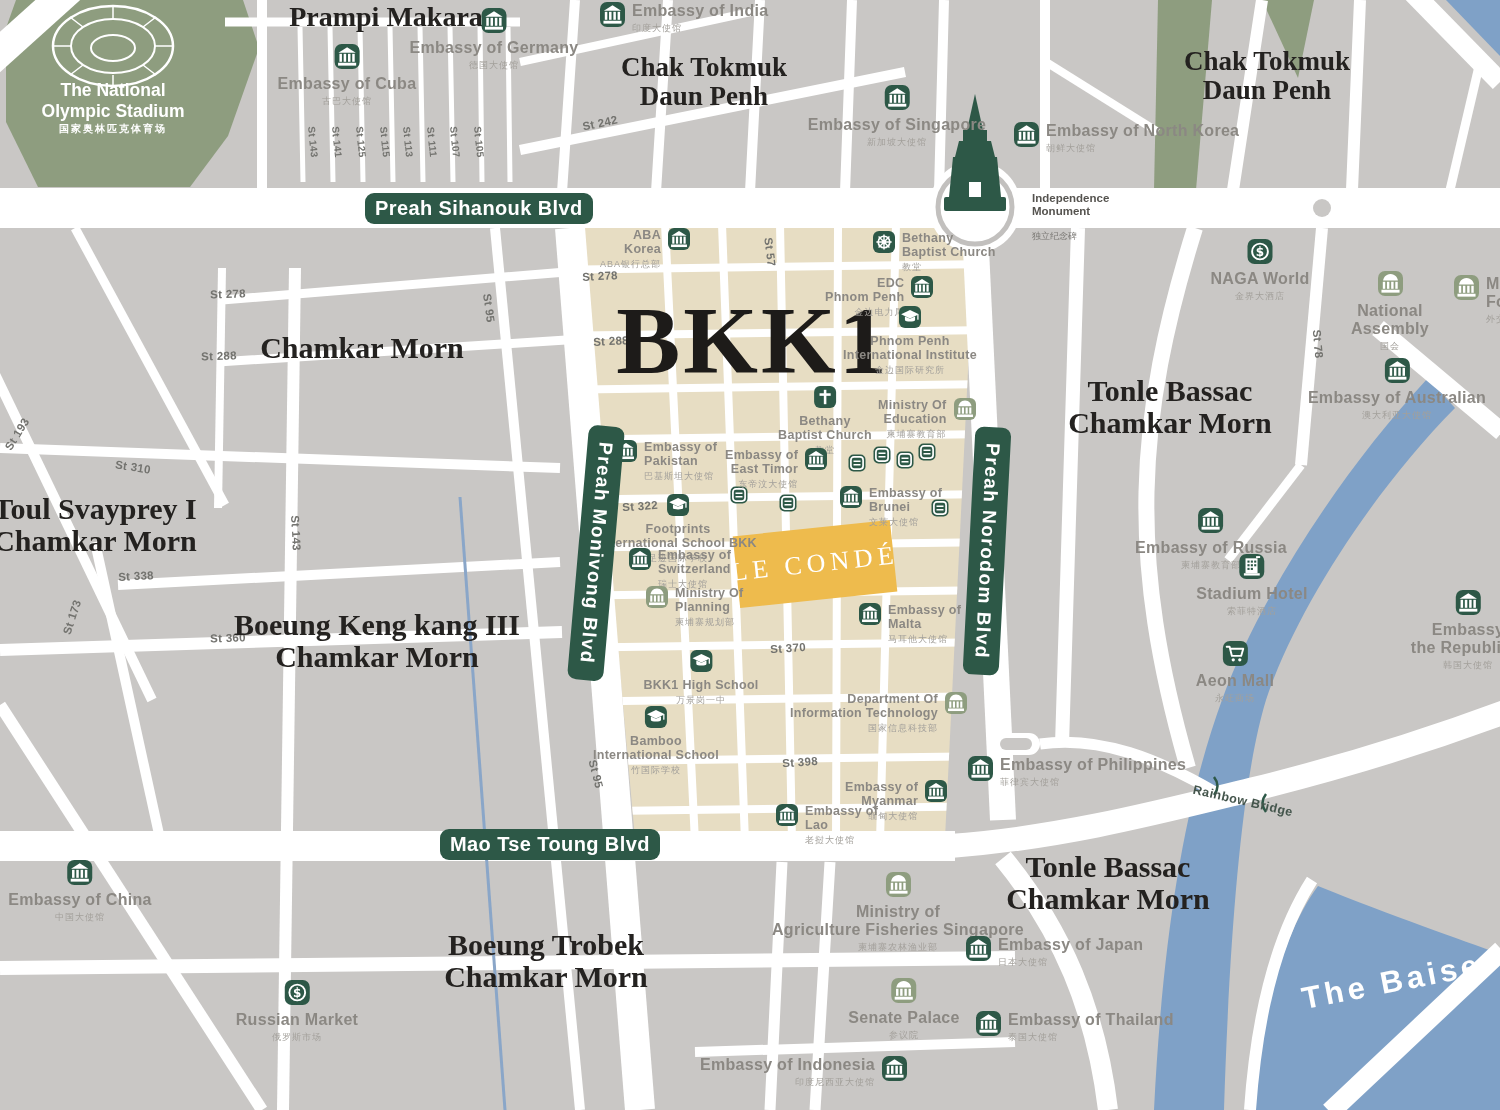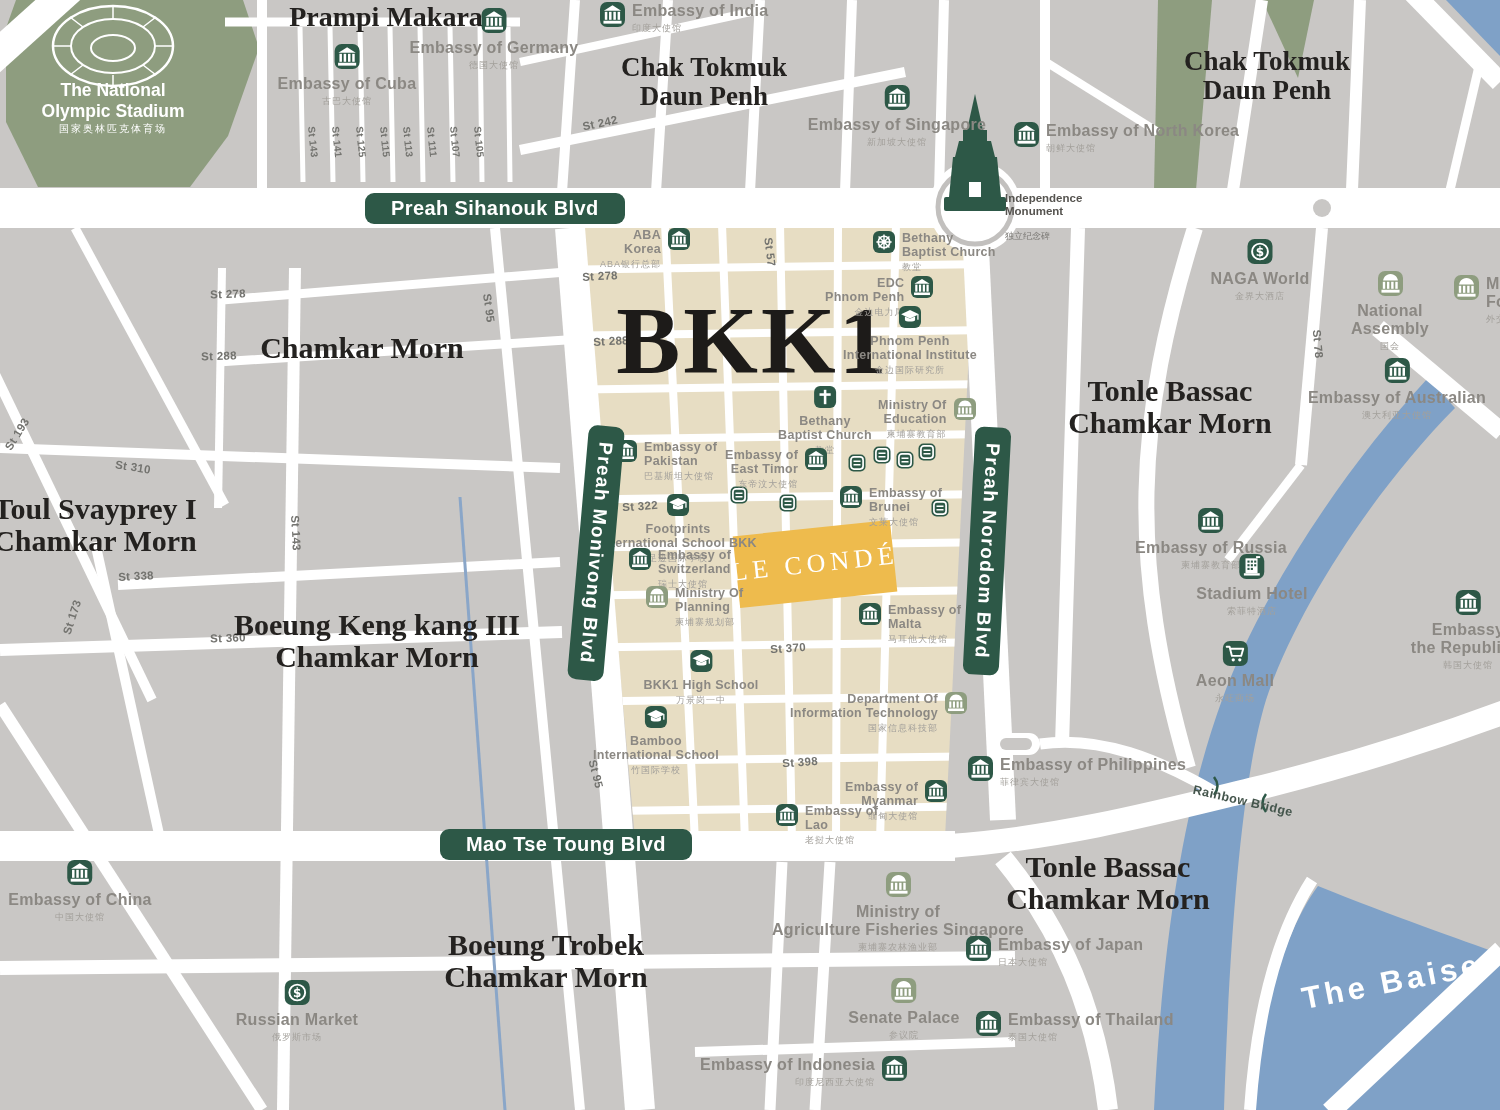--- a/index.html
+++ b/index.html
@@ -22,33 +22,33 @@
   .district{position:absolute;transform:translate(-50%,-50%);text-align:center;
             font-family:"Liberation Serif","DejaVu Serif",serif;font-weight:700;color:#242220;
             font-size:30px;line-height:1.08;white-space:nowrap;z-index:4;}
   .district span{display:block;}
   .bkk1big{position:absolute;transform:translate(-50%,-50%);font-family:"Liberation Serif","DejaVu Serif",serif;
            font-weight:700;color:#1d1b19;font-size:96px;letter-spacing:3px;z-index:4;white-space:nowrap;}
 
   .st{position:absolute;font-size:11.5px;font-weight:700;color:#73736f;white-space:nowrap;z-index:3;letter-spacing:.3px;}
 
   .pill{position:absolute;background:#2d5847;color:#fff;font-weight:700;font-size:20px;
-        padding:4px 26px;border-radius:9px;white-space:nowrap;z-index:6;letter-spacing:.4px;}
+        padding:4px 10px;border-radius:9px;white-space:nowrap;z-index:6;letter-spacing:.4px;}
   .banner{position:absolute;background:#2d5847;color:#fff;font-weight:700;font-size:19px;border-radius:9px;
           writing-mode:vertical-rl;padding:16px 7px;letter-spacing:1.5px;white-space:nowrap;z-index:6;text-align:center;}
   .conde{position:absolute;left:815px;top:564px;width:158px;height:72px;background:#eebb4d;
          transform:translate(-50%,-50%) rotate(-6deg);display:flex;align-items:center;justify-content:center;
          color:#fff;font-family:"Liberation Serif","DejaVu Serif",serif;font-size:26px;letter-spacing:5px;z-index:5;white-space:nowrap;}
   .shop{position:absolute;width:17px;height:17px;border-radius:5px;background:#2d5847;z-index:4;transform:translate(-50%,-50%);}
   .shop svg{width:100%;height:100%;display:block;}
 
   .stad-label{position:absolute;left:113px;top:80px;transform:translateX(-50%);text-align:center;color:#fff;
               font-weight:700;font-size:17.5px;line-height:1.18;z-index:4;white-space:nowrap;}
-  .stad-label .zh2{font-size:10px;font-weight:400;letter-spacing:2px;margin-top:2px;}
-  .mon-label{position:absolute;left:1005px;top:192px;z-index:6;color:#55534f;font-weight:700;font-size:11.5px;line-height:1.1;white-space:nowrap;}
+  .stad-label .zh2{font-size:10px;font-weight:700;letter-spacing:2px;margin-top:2px;}
+  .mon-label{position:absolute;left:1032px;top:192px;z-index:6;color:#55534f;font-weight:700;font-size:11.5px;line-height:1.1;white-space:nowrap;}
   .mon-label .zh2{font-size:9px;font-weight:400;color:#7b7975;margin-top:15px;}
   .baise{position:absolute;left:1392px;top:982px;color:#fff;font-weight:700;font-size:31px;letter-spacing:4px;
          transform:translate(-50%,-50%) rotate(-11deg);z-index:6;white-space:nowrap;}
   .bridge-label{position:absolute;left:1243px;top:801px;color:#44554c;font-weight:700;font-size:12.5px;
          transform:translate(-50%,-50%) rotate(13deg);z-index:6;white-space:nowrap;letter-spacing:.5px;}
 </style>
 </head>
 <body>
 
 <svg width="0" height="0" style="position:absolute">

